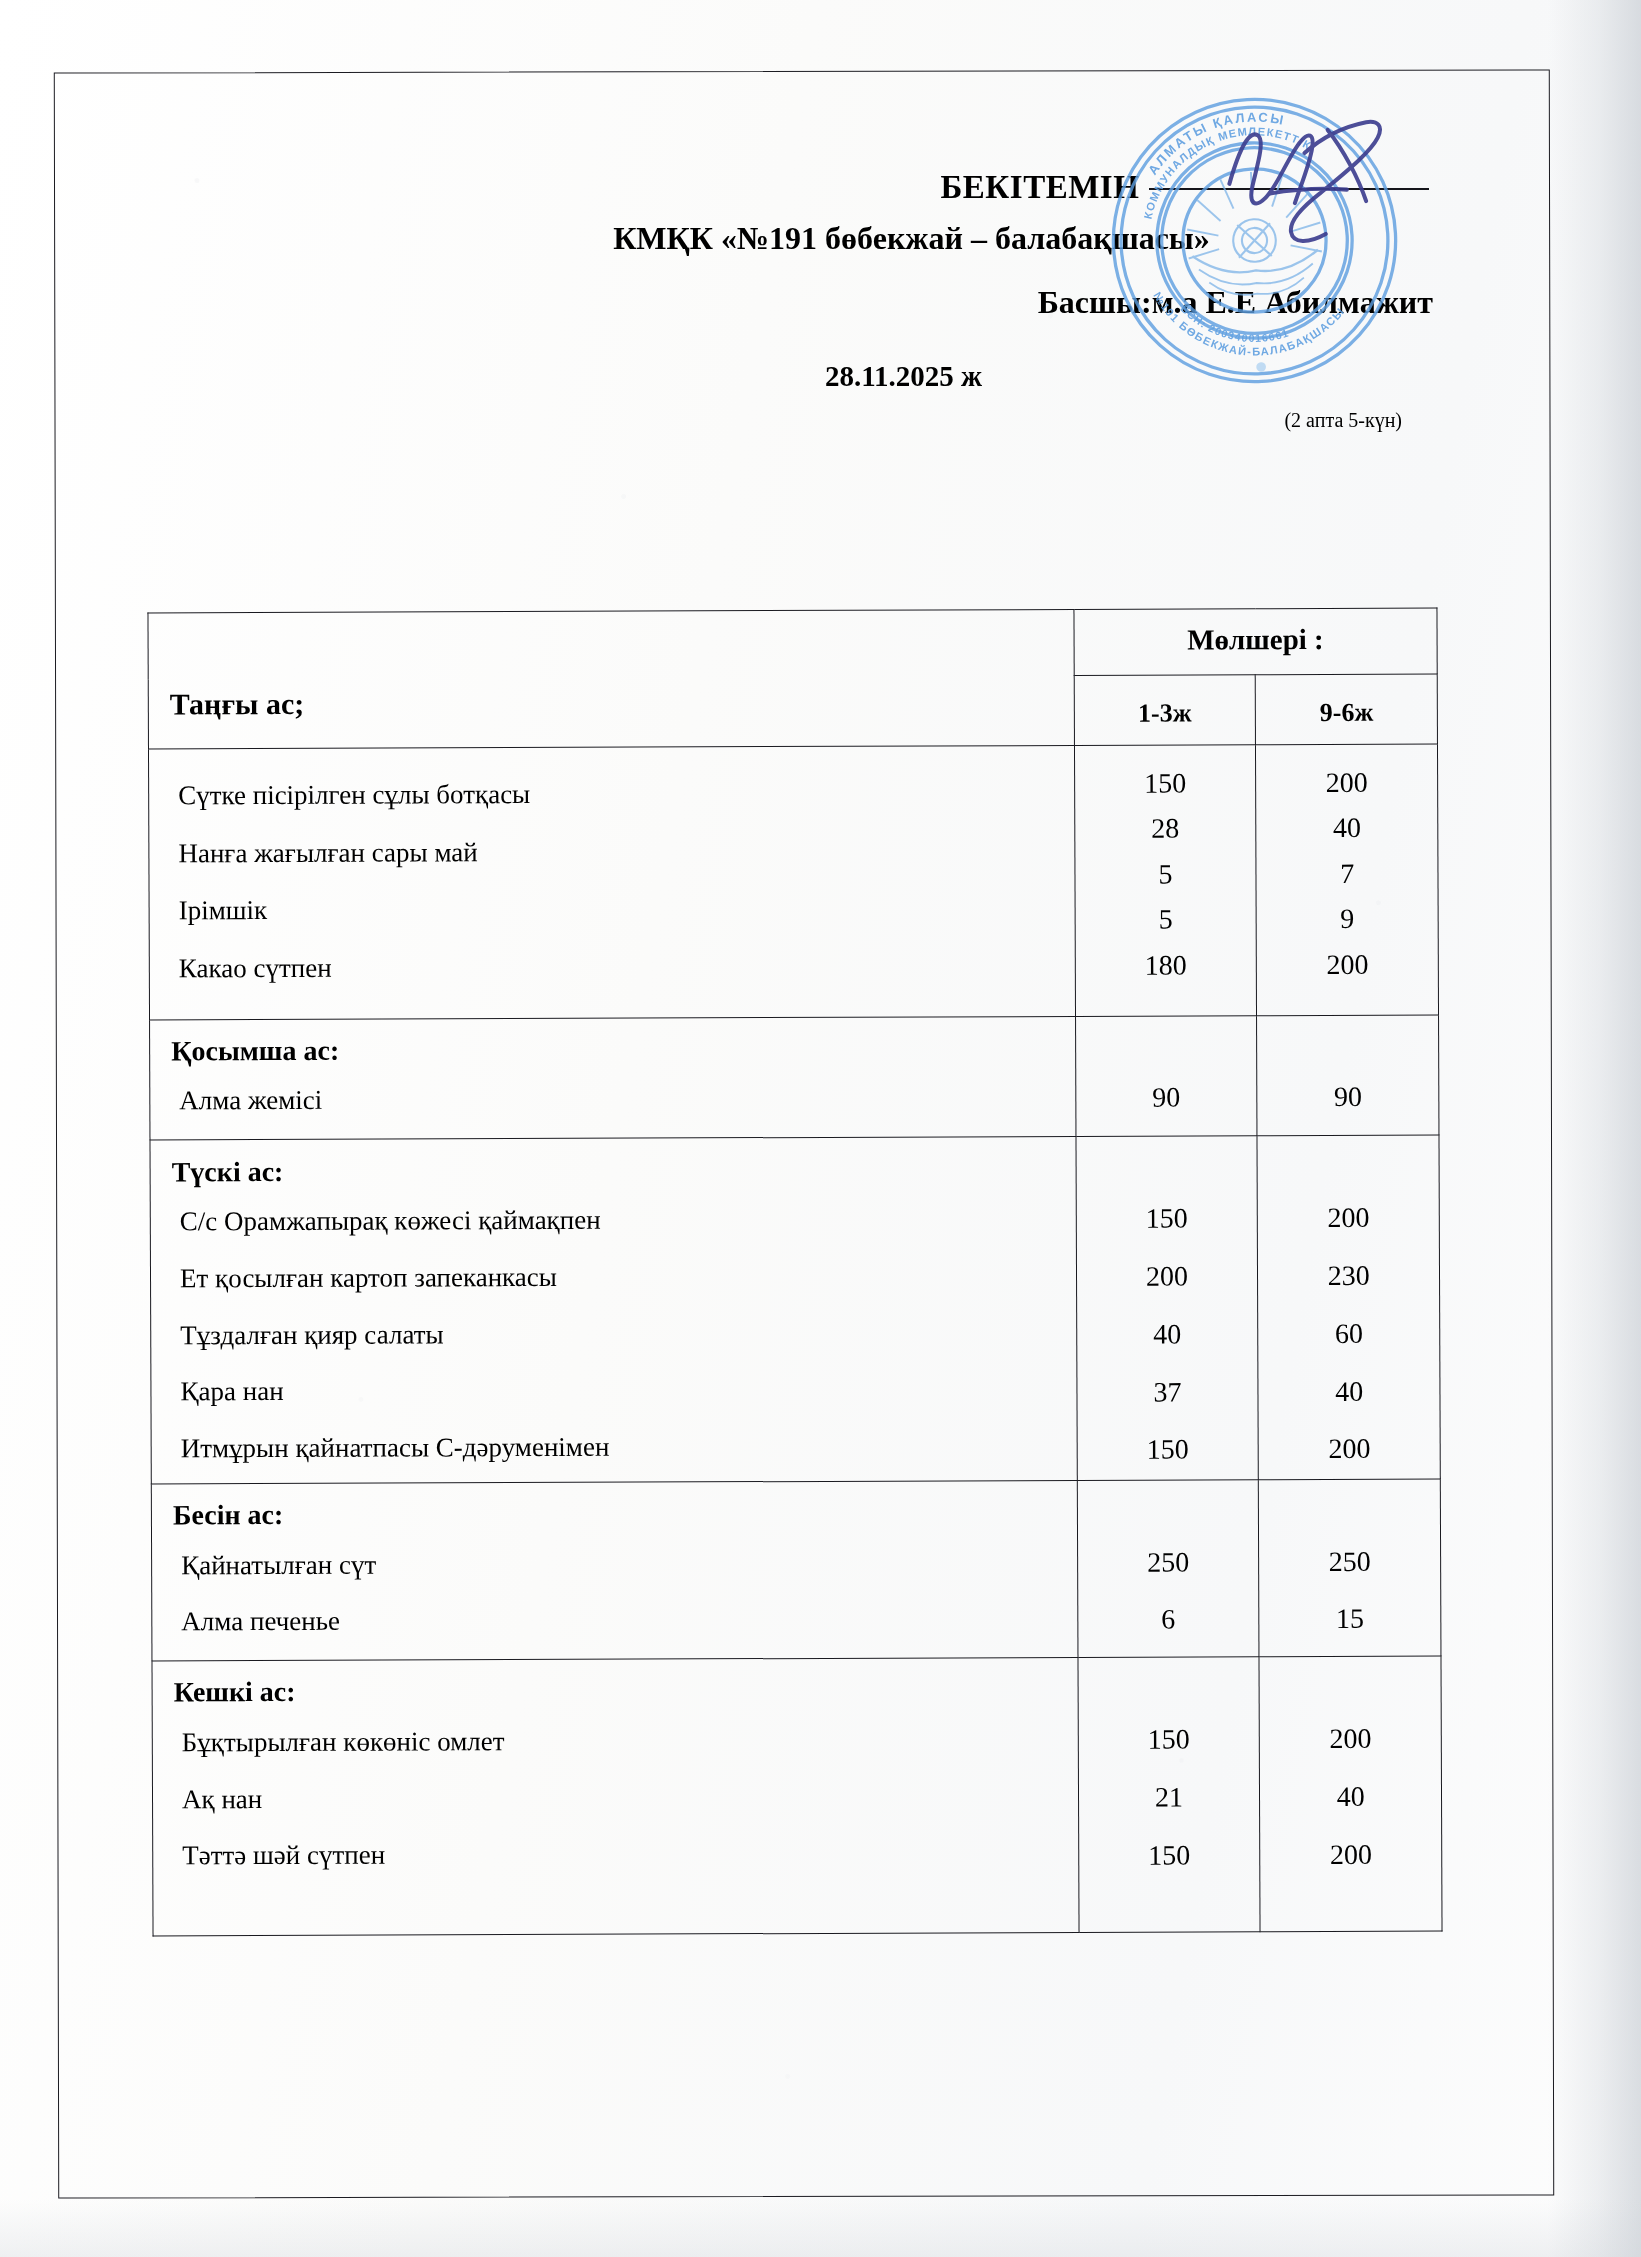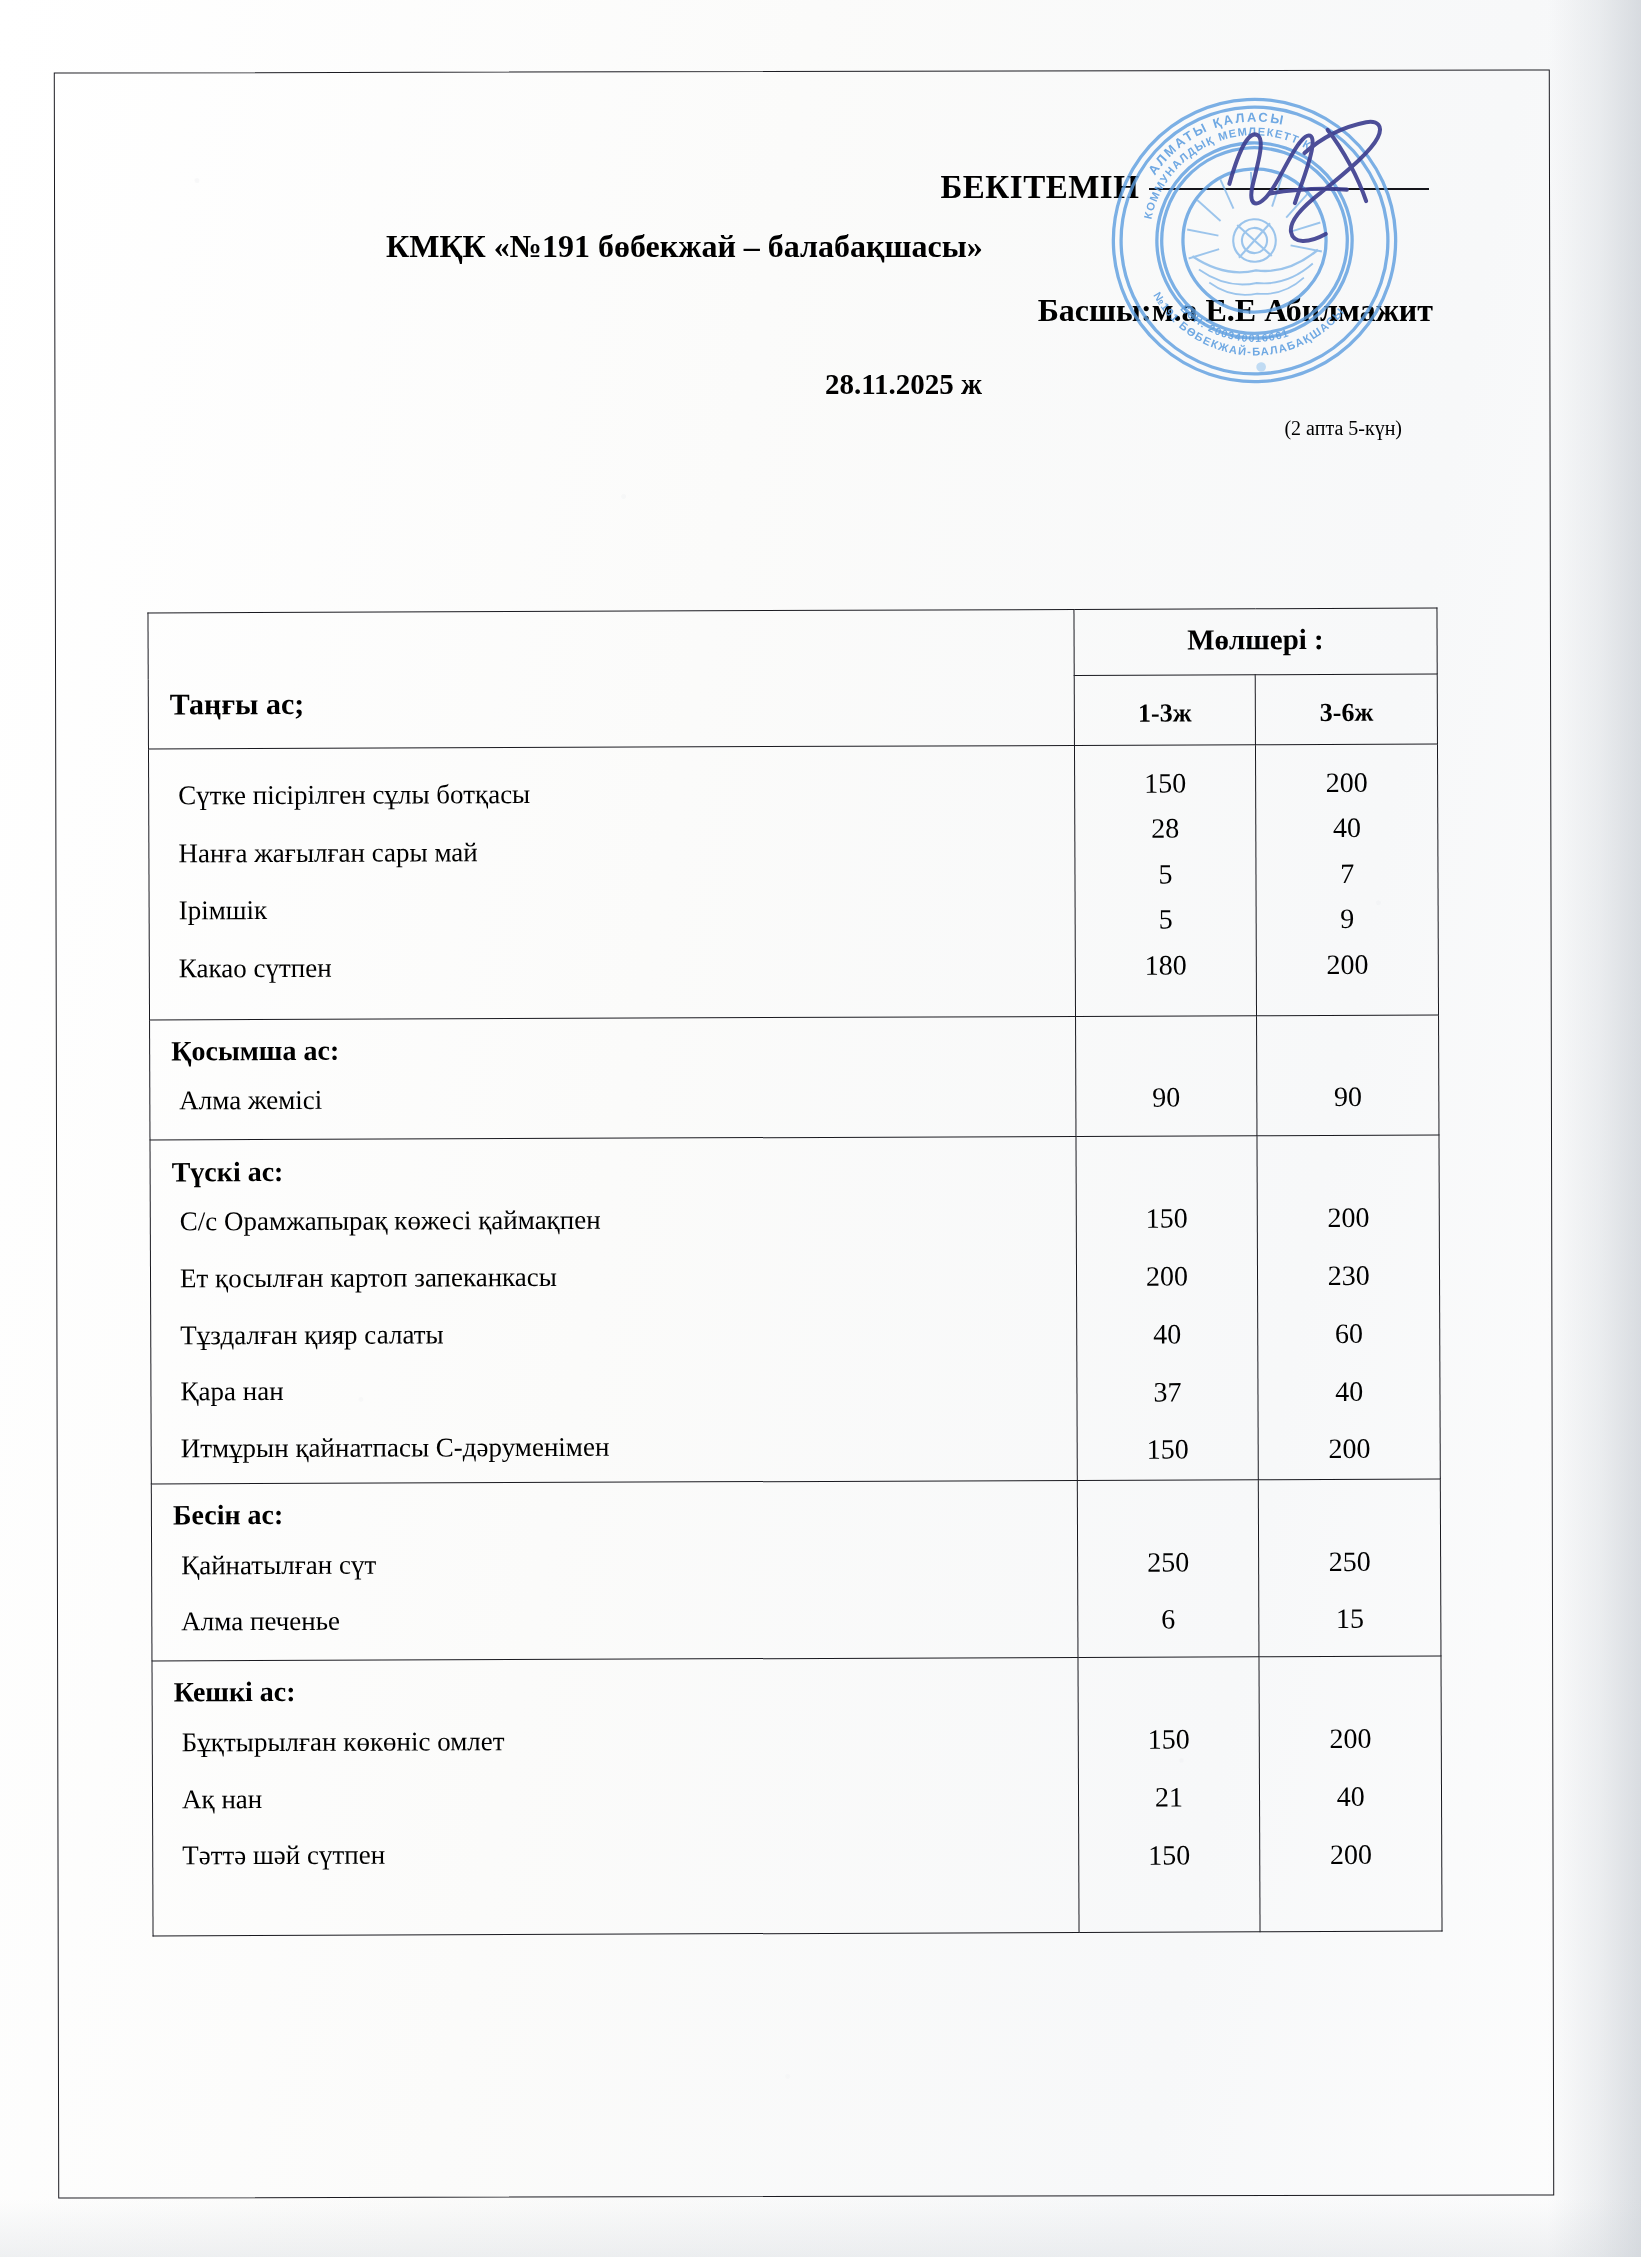--- a/index.html
+++ b/index.html
@@ -72,22 +72,22 @@
     display: inline-block;
     width: 280px;
     border-bottom: 2.9px solid #15151b;
     margin-left: 9.7px;
     margin-bottom: 7.7px;
     height: 1px;
   }
   .line-org {
     font-weight: bold;
     font-size: 32px;
-    margin-top: 22px;
-    text-align: left;
+    margin-top: 14px;
+    text-align: center;
     padding-right: 21px;
     white-space: nowrap;
   }
   .line-head {
     font-weight: bold;
     font-size: 32px;
     margin-top: 27px;
     text-align: right;
     padding-right: 25px;
     white-space: nowrap;
@@ -272,21 +272,21 @@
 
   <table class="menu-table">
     <tbody>
 
       <tr>
         <td class="col-dish hdr-meal" rowspan="2">Таңғы ас;</td>
         <td class="hdr-amount" colspan="2">Мөлшері :</td>
       </tr>
       <tr>
         <td class="col-a hdr-age">1-3ж</td>
-        <td class="col-b hdr-age">3-6ж</td>
+        <td class="col-b hdr-age">9-6ж</td>
       </tr>
 
       <tr>
         <td class="b-cell">
           <div class="bk-names">
             <div>Сүтке пісірілген сұлы ботқасы</div>
             <div>Нанға жағылған сары май</div>
             <div>Ірімшік</div>
             <div>Какао сүтпен</div>
           </div>

